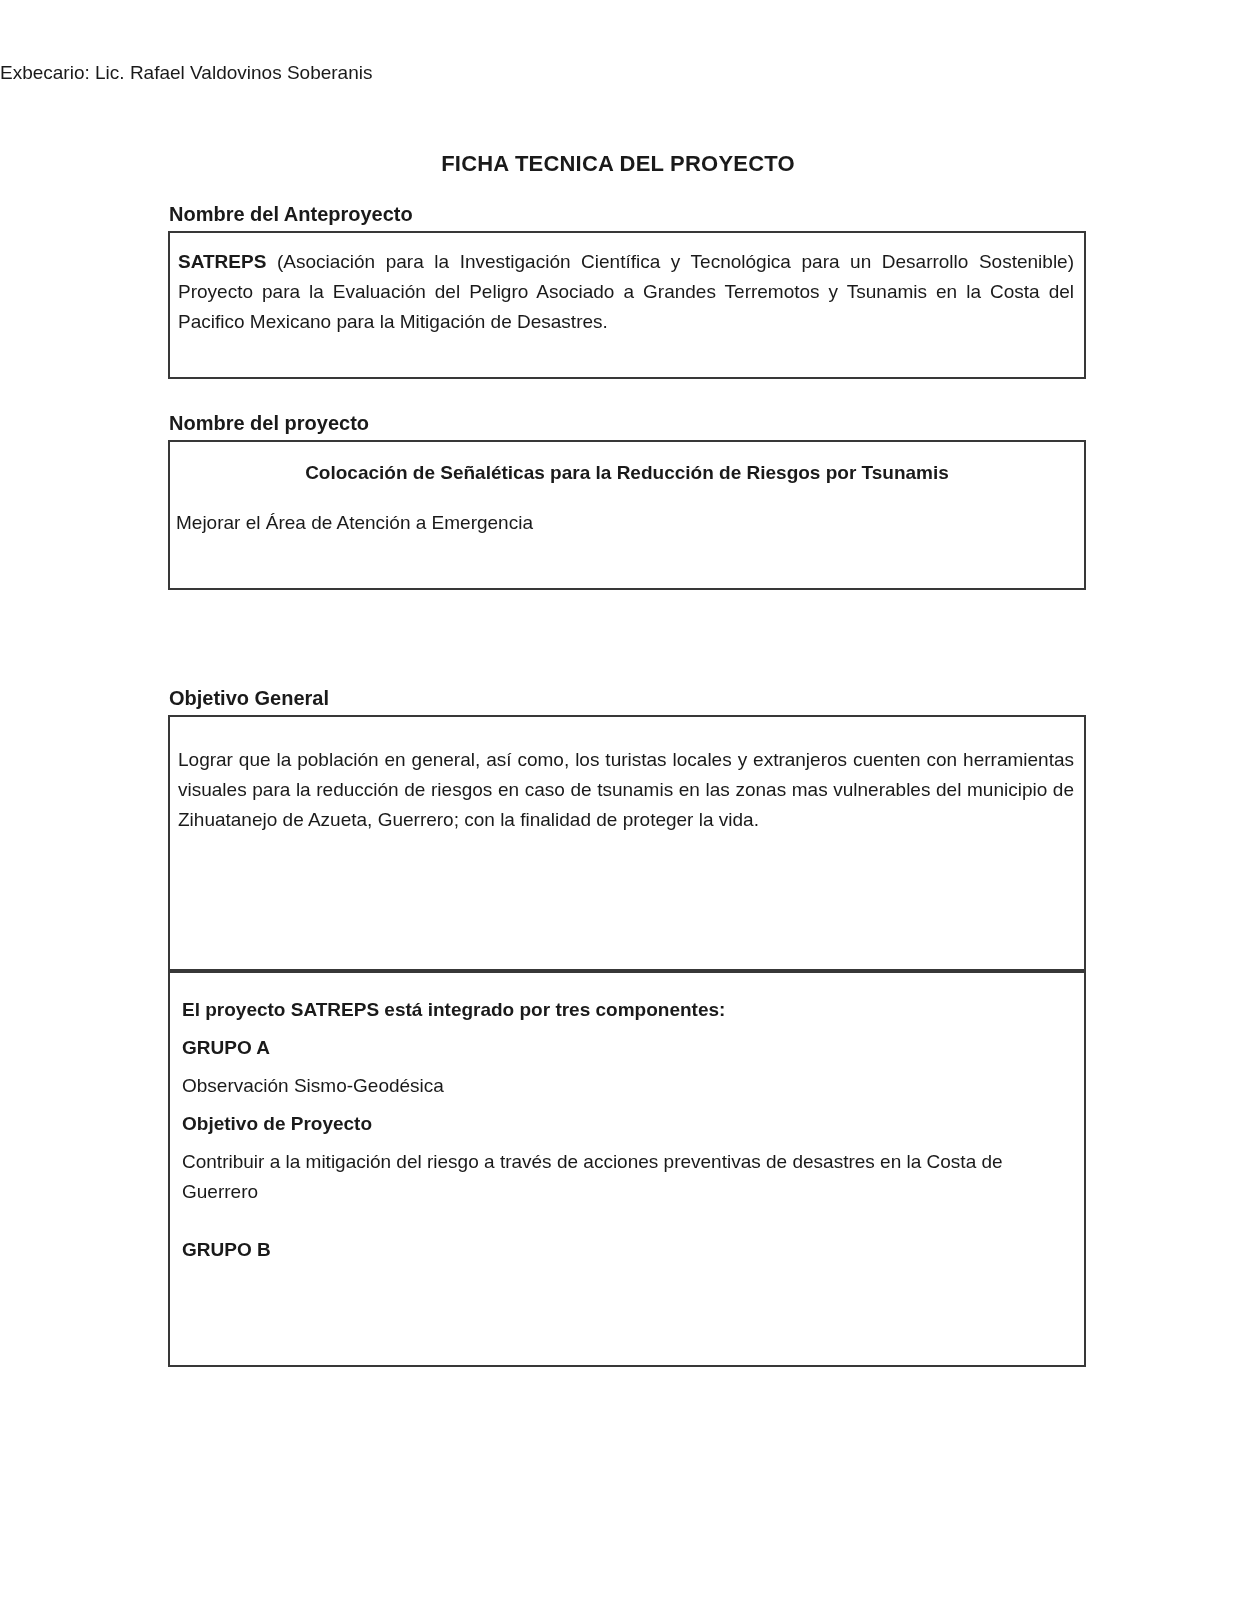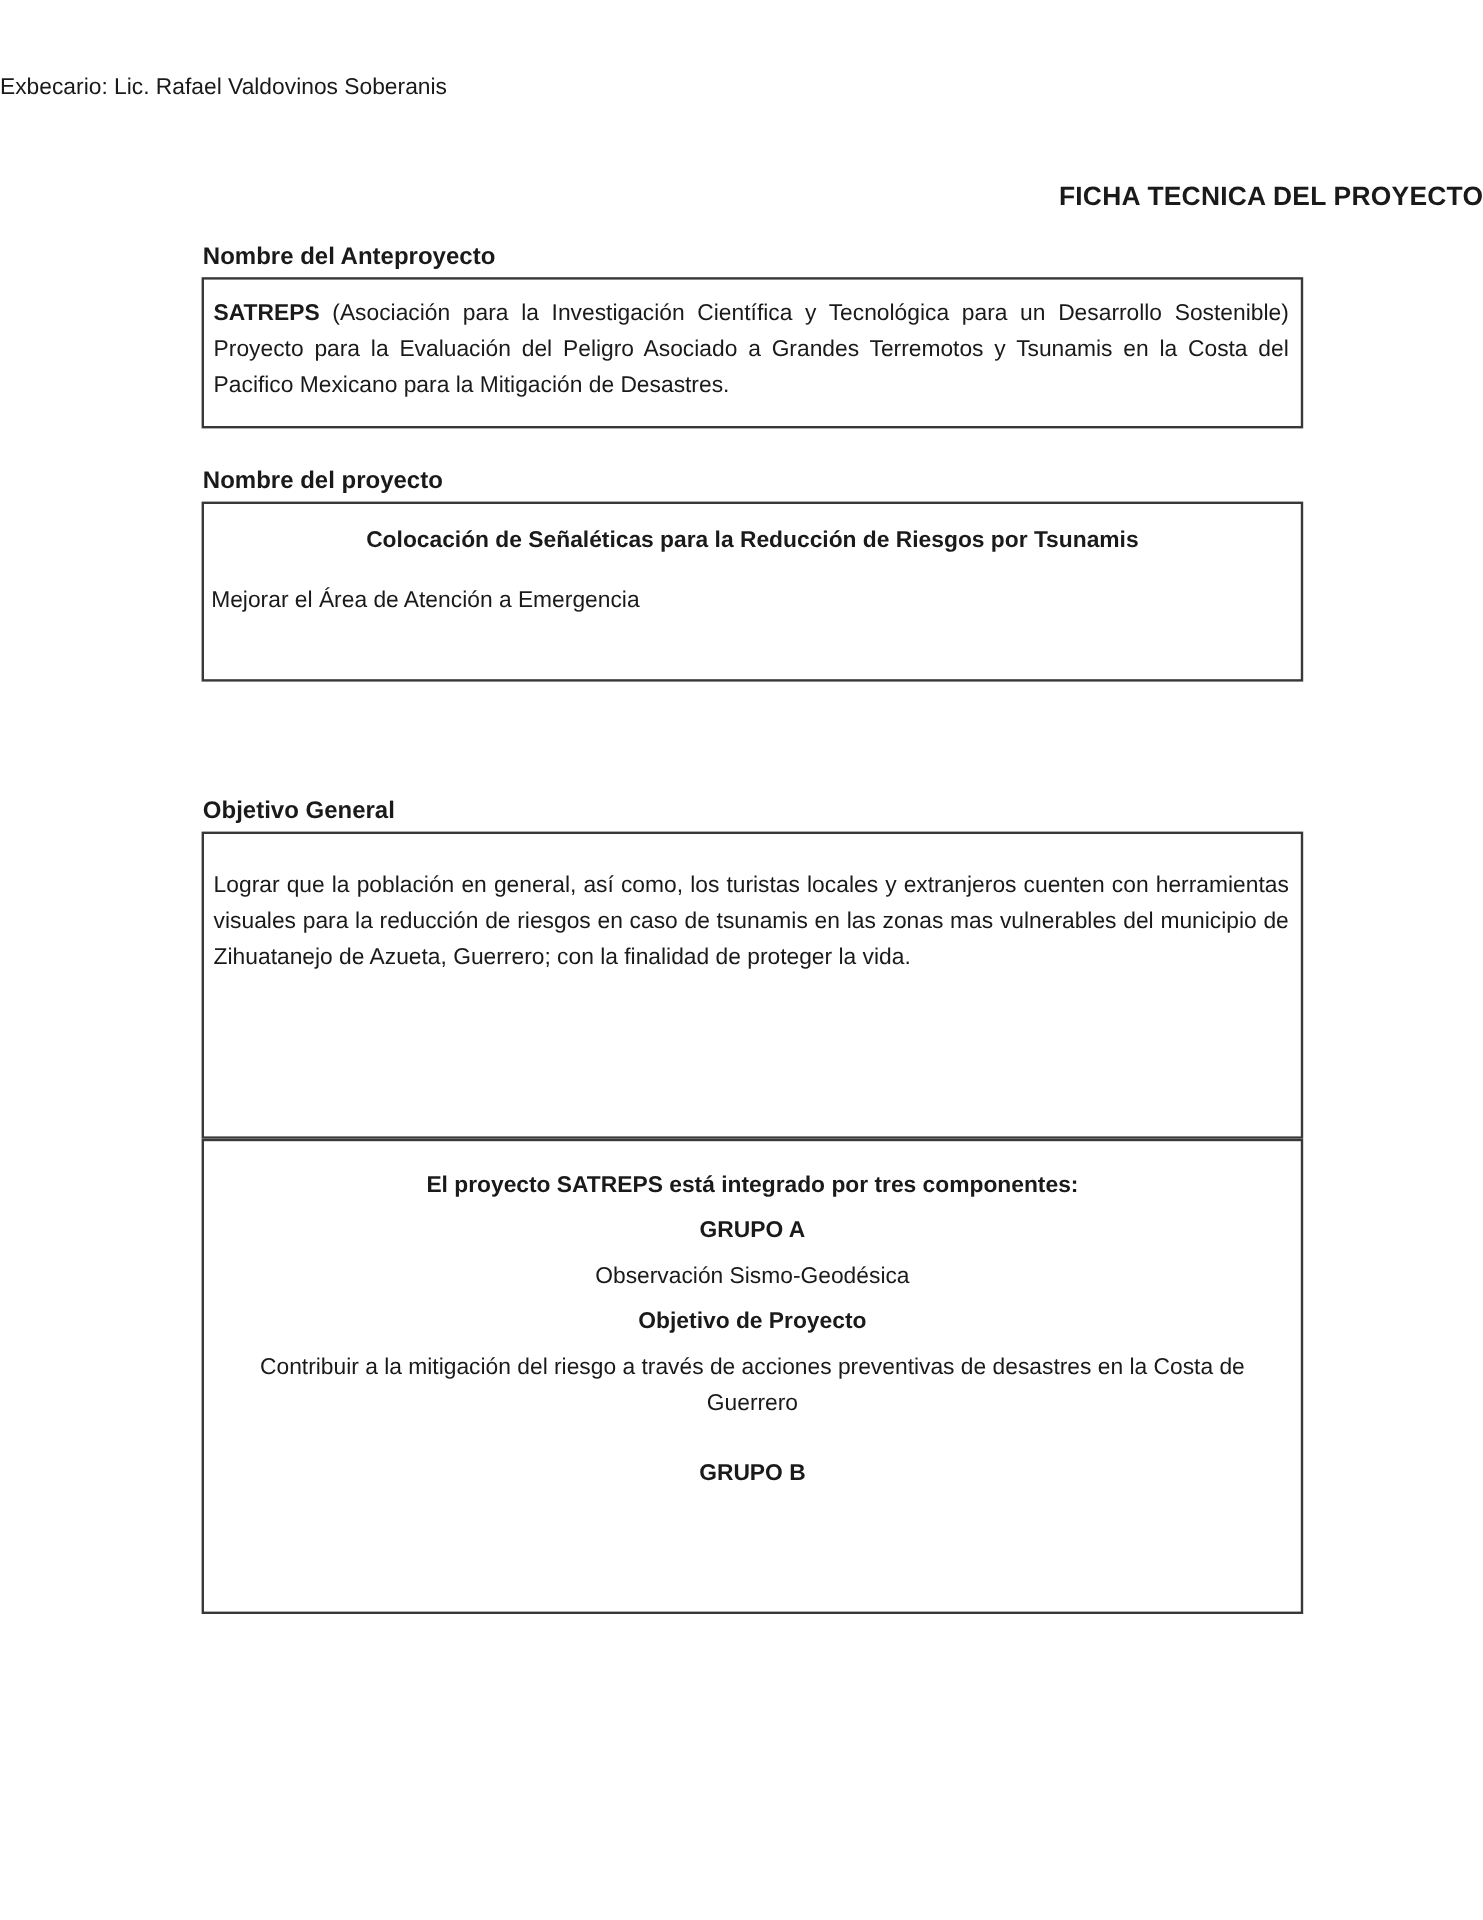--- a/index.html
+++ b/index.html
@@ -14,21 +14,21 @@
   }
   .content { width: 918px; margin-left: 168px; }
   .doc-header {
     padding-top: 60px;
     text-align: left;
     font-size: 19px;
     line-height: 26px;
   }
   .doc-title {
     margin-top: 64px;
-    text-align: right;
+    text-align: center;
     font-size: 22px;
     line-height: 28px;
     font-weight: 700;
     letter-spacing: 0.2px;
   }
   .sec-heading {
     font-size: 20px;
     line-height: 24px;
     font-weight: 700;
     margin: 0 0 5px 1px;
@@ -36,28 +36,28 @@
   .sec-heading.h1 { margin-top: 24px; }
   .sec-heading.h2 { margin-top: 32px; }
   .sec-heading.h3 { margin-top: 96px; }
   .sec-heading.h4 { margin-top: 70px; }
   .box {
     border: 2px solid #383838;
     background: #ffffff;
     width: 918px;
   }
   .box p { margin: 0; font-size: 19px; line-height: 30px; }
-  .box-anteproyecto { height: 126px; padding: 14px 10px 0 8px; }
+  .box-anteproyecto { height: 148px; padding: 14px 10px 0 8px; }
   .box-anteproyecto p { text-align: justify; }
   .box-proyecto { height: 150px; padding: 16px 6px 0 6px; }
   .box-proyecto .title-line { text-align: center; font-weight: 700; }
   .box-proyecto .subtitle-line { margin-top: 20px; text-align: left; }
   .box-objetivo { height: 256px; padding: 28px 10px 0 8px; }
   .box-objetivo p { text-align: justify; }
-  .box-antecedentes { height: 396px; padding: 22px 12px 0 12px; text-align: center; }
+  .box-antecedentes { height: 396px; padding: 22px 12px 0 12px; }
   .box-antecedentes p { margin: 0 0 8px 0; }
   .bold { font-weight: 700; }
   .grupo-b-title { margin-top: 28px !important; }
 </style>
 </head>
 <body>
 
 <div class="page">
 
   <div class="doc-header">Exbecario: Lic. Rafael Valdovinos Soberanis</div>

